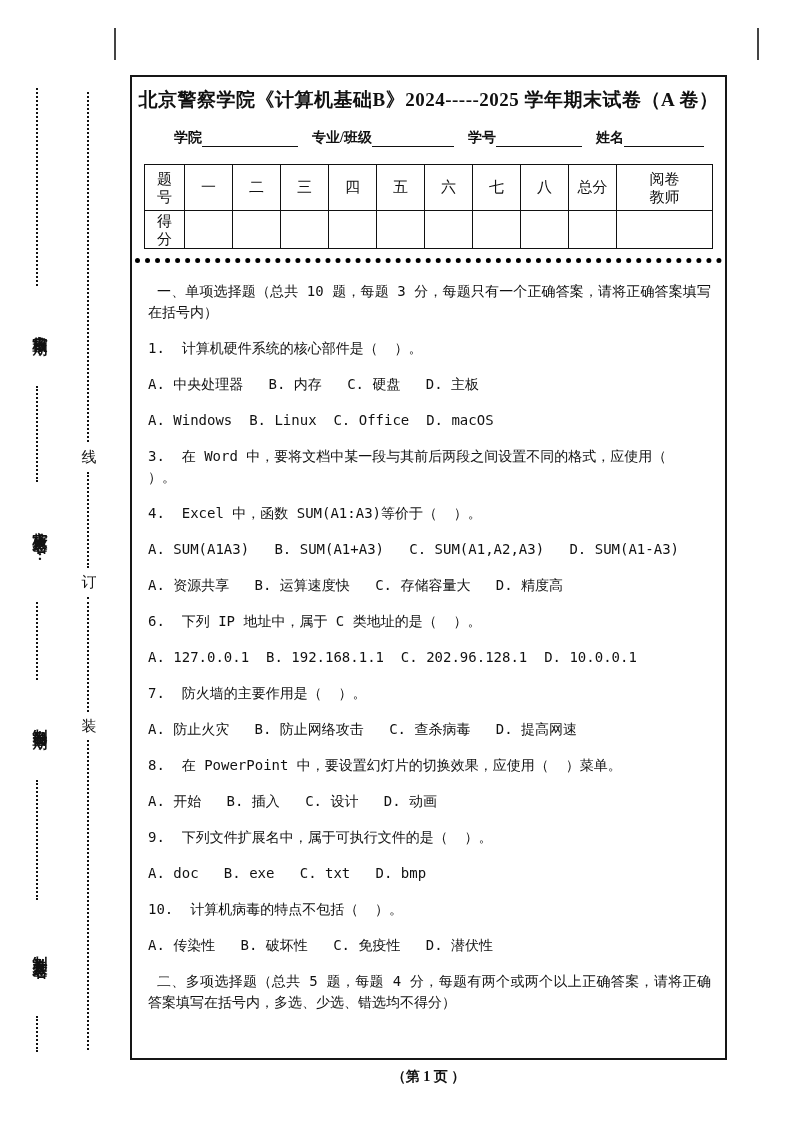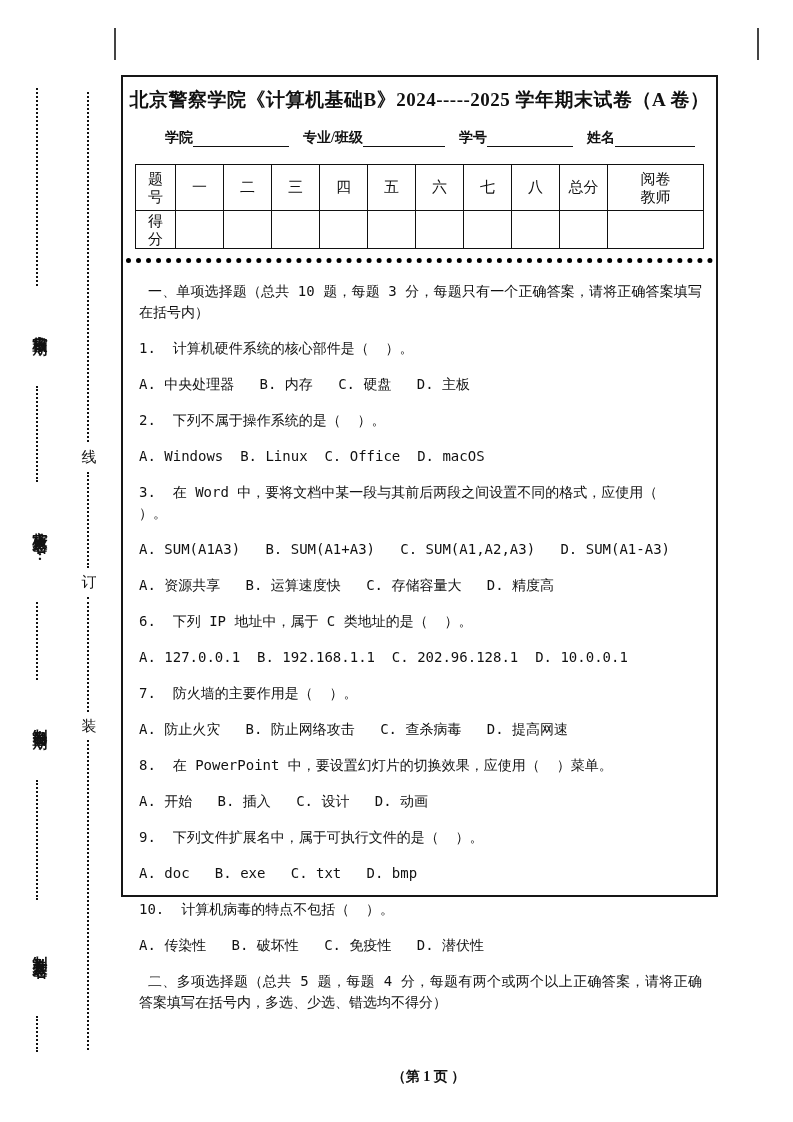--- a/index.html
+++ b/index.html
@@ -36,24 +36,24 @@
     left: 80px;
     width: 18px;
     font-size: 15px;
     text-align: center;
     line-height: 20px;
   }
 
   
   .paper {
     position: absolute;
-    left: 121px;
+    left: 130px;
     top: 75px;
     width: 597px;
-    height: 822px;
+    height: 985px;
     border: 2px solid #161616;
     box-sizing: border-box;
     background: #fff;
   }
   .exam-title {
     margin: 10px 2px 0 2px;
     text-align: center;
     font-size: 19px;
     font-weight: bold;
     white-space: nowrap;
@@ -212,25 +212,25 @@
 
     <div class="dotted-sep"></div>
 
     <div class="content">
 
       <p class="line sec-heading">一、单项选择题（总共 10 题，每题 3 分，每题只有一个正确答案，请将正确答案填写在括号内）</p>
 
       <p class="line">1.  计算机硬件系统的核心部件是（  ）。</p>
       <p class="line">A. 中央处理器   B. 内存   C. 硬盘   D. 主板</p>
 
-      <p class="line">2.  下列不属于操作系统的是（  ）。</p>
       <p class="line">A. Windows  B. Linux  C. Office  D. macOS</p>
 
       <p class="line">3.  在 Word 中，要将文档中某一段与其前后两段之间设置不同的格式，应使用（  ）。</p>
 
+      <p class="line">4.  Excel 中，函数 SUM(A1:A3)等价于（  ）。</p>
       <p class="line">A. SUM(A1A3)   B. SUM(A1+A3)   C. SUM(A1,A2,A3)   D. SUM(A1-A3)</p>
 
       <p class="line">A. 资源共享   B. 运算速度快   C. 存储容量大   D. 精度高</p>
 
       <p class="line">6.  下列 IP 地址中，属于 C 类地址的是（  ）。</p>
       <p class="line">A. 127.0.0.1  B. 192.168.1.1  C. 202.96.128.1  D. 10.0.0.1</p>
 
       <p class="line">7.  防火墙的主要作用是（  ）。</p>
       <p class="line">A. 防止火灾   B. 防止网络攻击   C. 查杀病毒   D. 提高网速</p>
 

